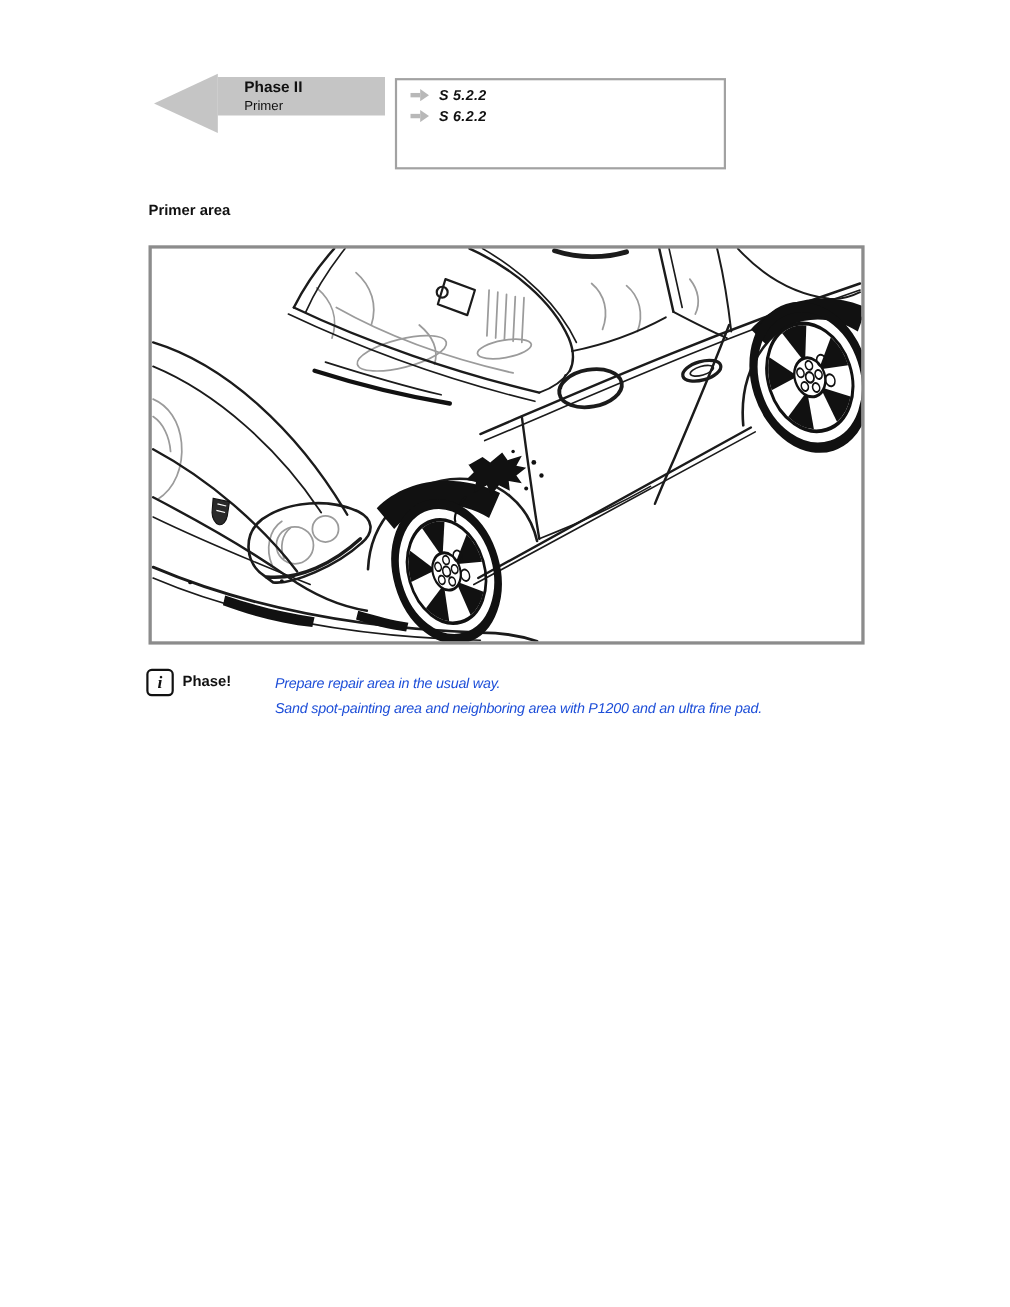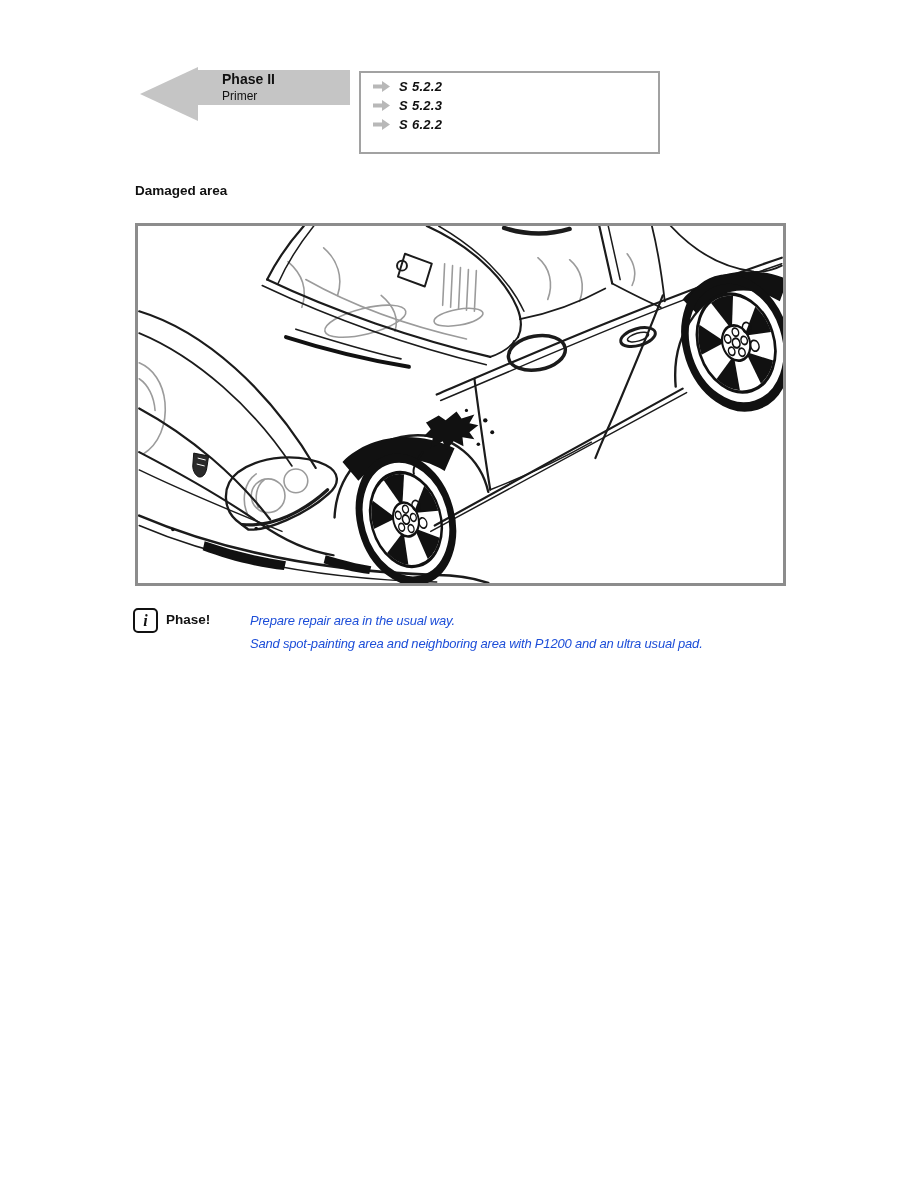--- a/index.html
+++ b/index.html
@@ -53,32 +53,25 @@
           <rect x="0" y="3.5" width="9" height="4" fill="#b8b8b8"></rect>
           <polygon points="9,0 17,5.5 9,11" fill="#b8b8b8"></polygon>
         </svg>
       <span class="ref-label">S 5.2.2</span>
     </div>
     <div class="ref-item">
       <svg width="17" height="11" viewBox="0 0 17 11">
           <rect x="0" y="3.5" width="9" height="4" fill="#b8b8b8"></rect>
           <polygon points="9,0 17,5.5 9,11" fill="#b8b8b8"></polygon>
         </svg>
-      <span class="ref-label">S 5.2.3</span>
-    </div>
-    <div class="ref-item">
-      <svg width="17" height="11" viewBox="0 0 17 11">
-          <rect x="0" y="3.5" width="9" height="4" fill="#b8b8b8"></rect>
-          <polygon points="9,0 17,5.5 9,11" fill="#b8b8b8"></polygon>
-        </svg>
       <span class="ref-label">S 6.2.2</span>
     </div>
   </div>
 
-  <div class="abs heading">Damaged area</div>
+  <div class="abs heading">Primer area</div>
 
   <div class="abs figure">
     <svg viewBox="0 0 648 360" width="645" height="357" role="img" aria-label="Line drawing of a Porsche 911 seen from the front three-quarter view with a dark scratch mark (damaged area) on the front fender above the front wheel">
 
       <g fill="none" stroke="#9b9b9b" stroke-width="1.6" stroke-linecap="round" stroke-linejoin="round">
 
         <path d="M 0,138 C 14,144 24,158 26,178 C 28,200 20,220 4,230"></path>
         <path d="M 0,154 C 9,160 15,172 16,186"></path>
 
         <path d="M 150,36 C 164,48 170,64 164,82"></path>
@@ -208,16 +201,16 @@
       <use href="#wheel" transform="translate(602,118) rotate(-18) scale(1.06,1.40)"></use>
     </svg>
   </div>
 
   <div class="abs note-icon">
     <span>i</span>
   </div>
   <div class="abs note-label">Phase!</div>
   <div class="abs note-lines">
     <div>Prepare repair area in the usual way.</div>
-    <div>Sand spot-painting area and neighboring area with P1200 and an ultra usual pad.</div>
+    <div>Sand spot-painting area and neighboring area with P1200 and an ultra fine pad.</div>
   </div>
 
 </div>
 
 </body></html>

